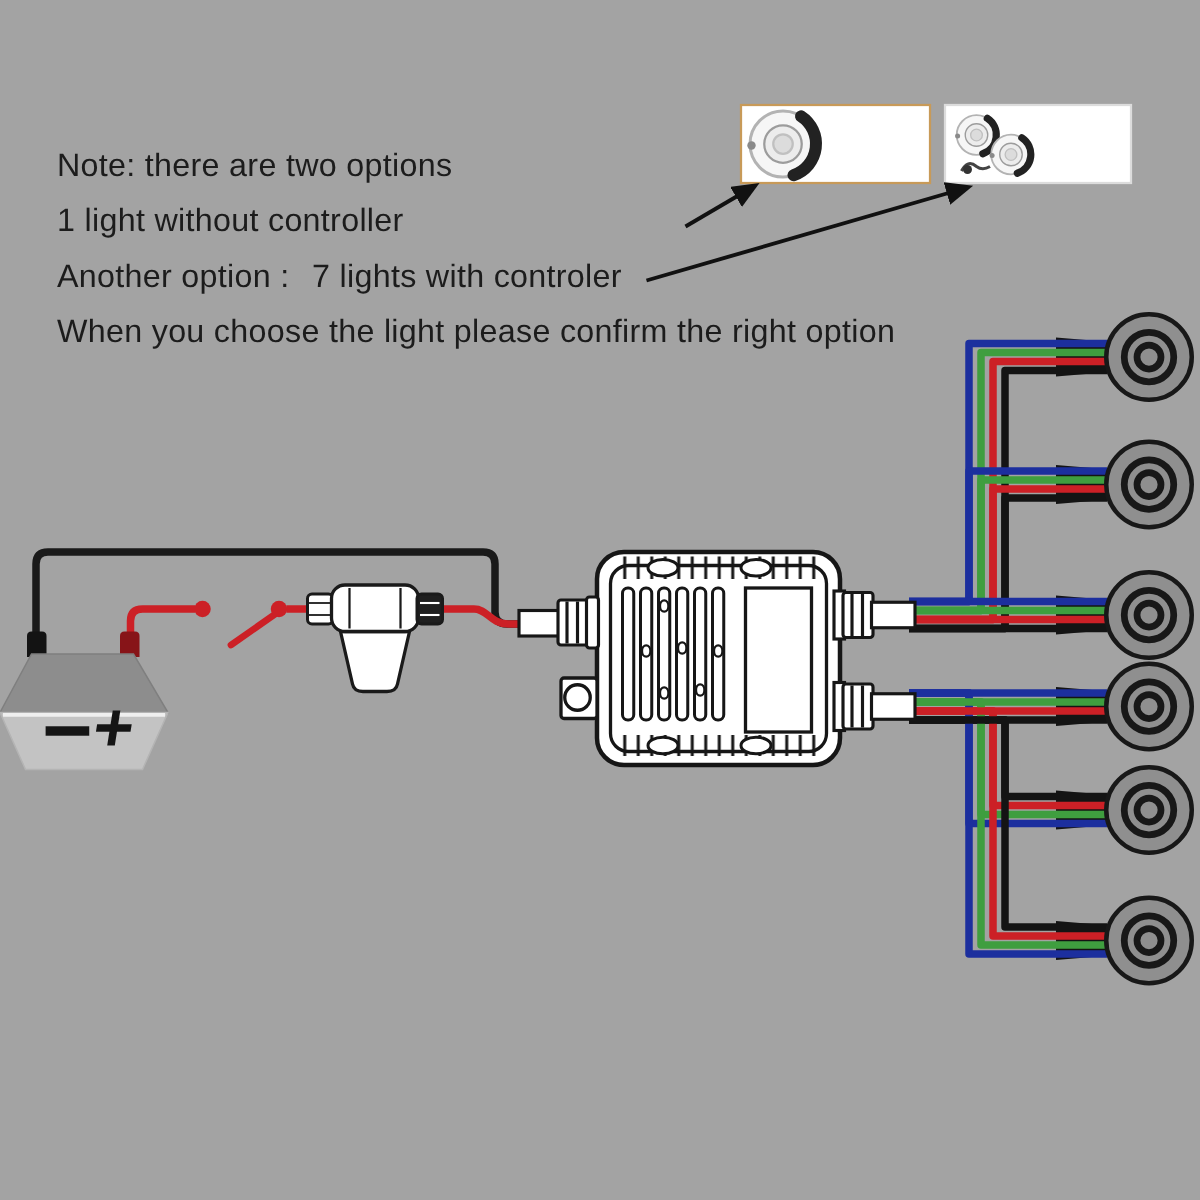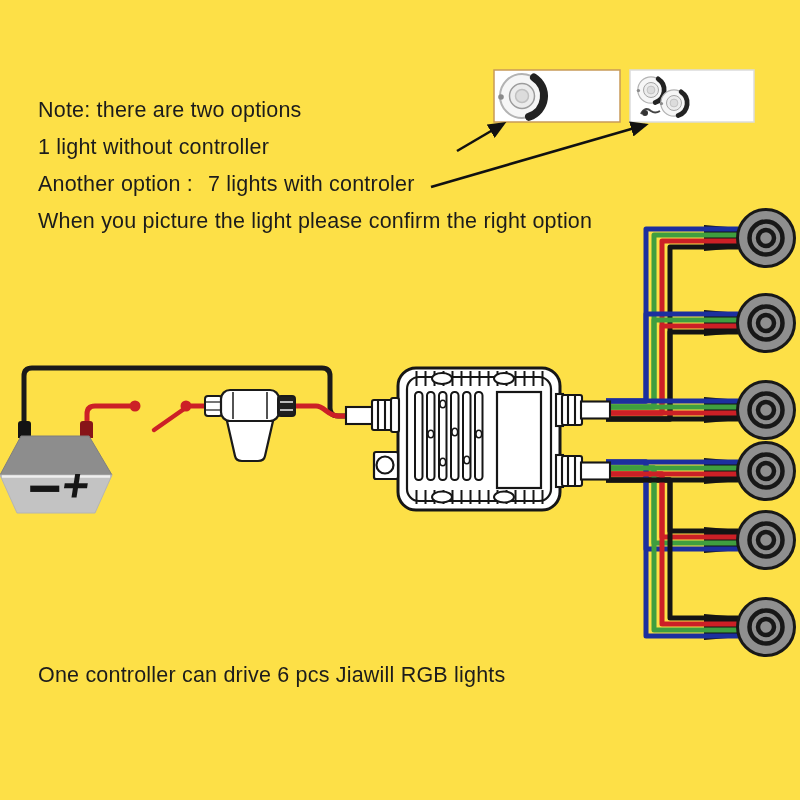--- a/index.html
+++ b/index.html
@@ -1,16 +1,16 @@
 <!DOCTYPE html>
 <html><head>
 <meta charset="utf-8">
 <style>
   html,body{margin:0;padding:0;background:#fff;}
-  .stage{position:relative;width:800px;height:800px;background:#fde047;overflow:hidden;
+  .stage{position:relative;width:800px;height:800px;background:#a3a3a3;overflow:hidden;
          font-family:"Liberation Sans",sans-serif;color:#1c1c1c;}
   .stage svg{position:absolute;left:0;top:0;}
   .txt{position:absolute;font-size:21.5px;line-height:24px;white-space:nowrap;letter-spacing:.2px;}
   .optrow{display:flex;}
   .optlabel{flex:none;width:170px;}
   .batlabel{position:absolute;font-weight:700;color:#151515;transform:translate(-50%,-54%);}
   .batminus{font-size:58px;}
   .batplus{font-size:46px;transform:translate(-50%,-54%) skewX(-9deg);}
 </style>
 </head>
@@ -201,20 +201,19 @@
 </svg>
 
 <div class="txt" style="left:38px;top:98px">Note: there are two options</div>
 <div class="txt optrow" style="left:38px;top:135px">
   <span>1 light without controller</span>
 </div>
 <div class="txt optrow" style="left:38px;top:172px">
   <span class="optlabel">Another option :</span>
   <span>7 lights with controler</span>
 </div>
-<div class="txt" style="left:38px;top:209px">When you picture the light please confirm the right option</div>
+<div class="txt" style="left:38px;top:209px">When you choose the light please confirm the right option</div>
 
 <div class="batlabel batminus" style="left:45px;top:490px">−</div>
 <div class="batlabel batplus" style="left:76px;top:487px">+</div>
 
-<div class="txt" style="left:38px;top:663px">One controller can drive 6 pcs Jiawill RGB lights</div>
 
 </div>
 
 </body></html>

